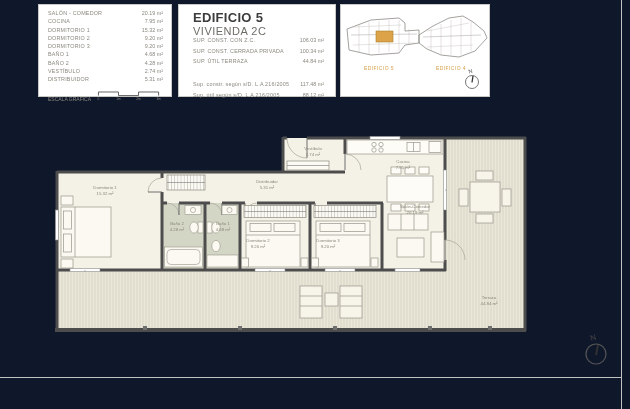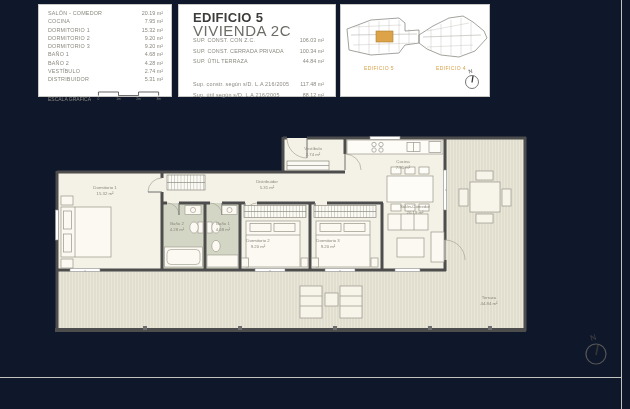--- a/index.html
+++ b/index.html
@@ -10,21 +10,21 @@
   .sheet{position:absolute;left:0;top:0;width:630px;height:409px;background:#0f172a;}
   .box{position:absolute;border:1px solid #c9c9c6;background:#fff;box-sizing:border-box;}
   .area-box{left:38px;top:4px;width:134px;height:93px;padding:5px 8px 3px 9px;}
   .trow{display:flex;justify-content:space-between;align-items:baseline;height:8.3px;}
   .tlabel{font-size:5.4px;letter-spacing:.2px;color:#8a887f;white-space:nowrap;}
   .tval{font-size:5.4px;color:#8a887f;white-space:nowrap;}
   .scale-row{display:flex;align-items:flex-end;margin-top:2px;}
   .scale-label{font-size:5px;color:#8a887f;white-space:nowrap;margin-right:6px;}
   .title-box{left:178px;top:4px;width:158px;height:93px;padding:6px 11px 0 14px;}
   .tb-title{font-size:13px;font-weight:bold;color:#3c3c3a;letter-spacing:.3px;line-height:14px;}
-  .tb-sub{font-size:15px;color:#6e6c66;letter-spacing:.5px;line-height:12px;margin-bottom:0;}
+  .tb-sub{font-size:11px;color:#6e6c66;letter-spacing:.5px;line-height:12px;margin-bottom:0;}
   .srow{display:flex;justify-content:space-between;align-items:baseline;height:10.5px;}
   .srow.small{height:11px;}
   .legal-gap{height:12px;}
   .keyplan-box{left:340px;top:4px;width:150px;height:93px;}
   .plan-wrap{position:absolute;left:55px;top:110px;width:476px;height:226px;}
   .frame-h{position:absolute;left:0;top:377px;width:622px;height:1px;background:#c2c2c0;}
   .frame-v{position:absolute;left:621px;top:0;width:1px;height:409px;background:#c2c2c0;}
   .north-main{position:absolute;left:574px;top:326px;width:48px;height:50px;}
   svg text{font-family:"Liberation Sans", sans-serif;}
 </style>

